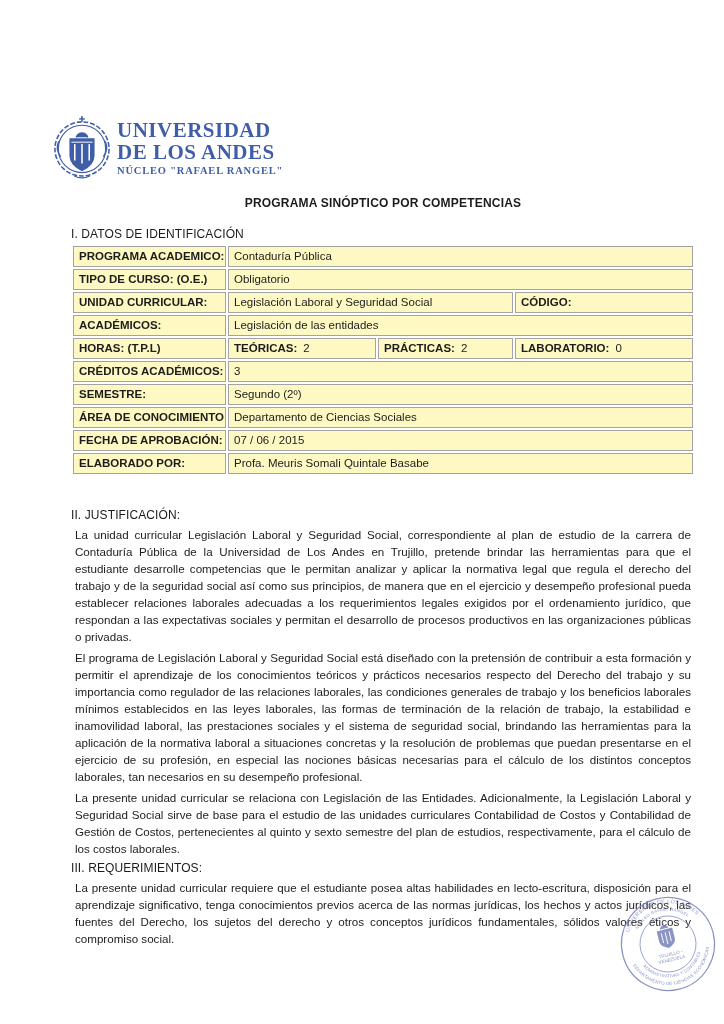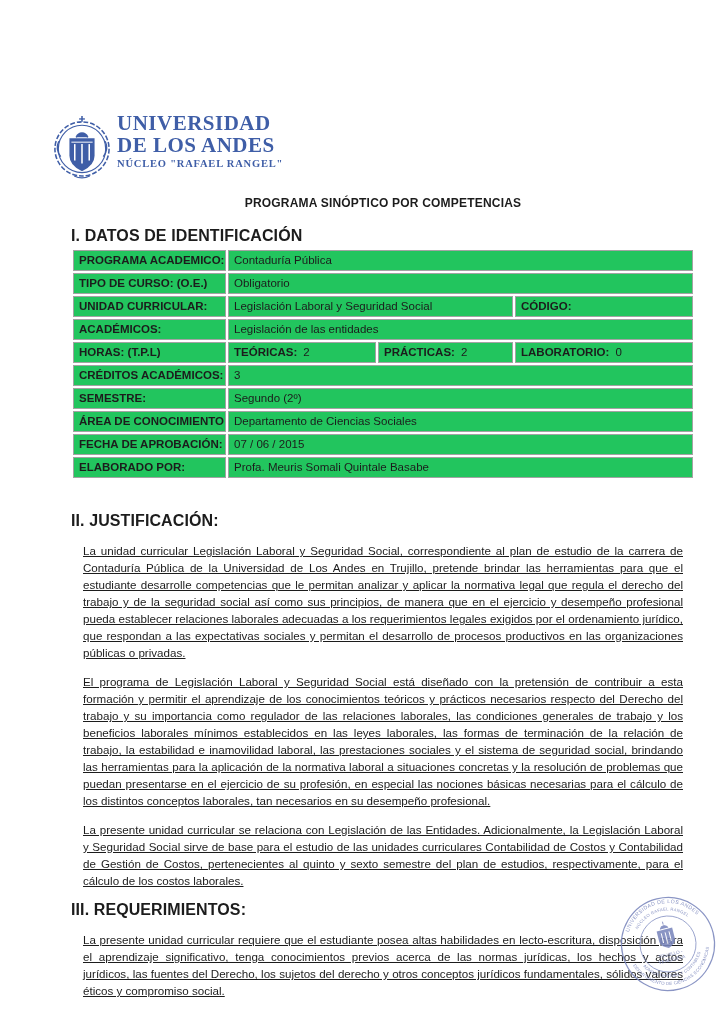--- a/index.html
+++ b/index.html
@@ -1,40 +1,40 @@
 <!DOCTYPE html>
 <html><head>
 <meta charset="utf-8">
 <style>
   html,body{margin:0;padding:0;}
   body{
     width:724px;height:1024px;position:relative;background:#ffffff;
     font-family:"Liberation Sans",sans-serif;color:#1c1c1c;overflow:hidden;
   }
-  .logo{position:absolute;top:112px;left:53px;display:flex;align-items:flex-start;gap:6px;}
+  .logo{position:absolute;top:112px;left:53px;display:flex;align-items:center;gap:6px;}
   .logo-text{display:flex;flex-direction:column;color:#3f5ea7;}
   .logo-line1,.logo-line2{
     font-family:"Liberation Serif",serif;font-weight:bold;font-size:21px;line-height:22px;letter-spacing:.5px;
   }
   .logo-line3{
     font-family:"Liberation Serif",serif;font-weight:bold;font-size:10.5px;letter-spacing:.8px;margin-top:2px;
   }
   .content{position:absolute;top:196px;left:71px;width:624px;}
   .doc-title{font-size:12px;font-weight:bold;text-align:center;letter-spacing:.2px;}
-  .sec-heading{font-size:16px;font-weight:bold;margin-top:17px;letter-spacing:.1px;}
+  .sec-heading{font-size:12px;font-weight:normal;margin-top:17px;letter-spacing:.1px;}
   table.id-table{
     border-collapse:separate;border-spacing:2px;width:100%;margin-top:3px;table-layout:fixed;
   }
   table.id-table td{
     border:1px solid #a3a3a3;font-size:11.5px;line-height:15px;padding:2px 5px 2px 5px;
-    white-space:nowrap;overflow:hidden;background:#22c55e;
+    white-space:nowrap;overflow:hidden;background:#fef9c3;
   }
   td.lbl{font-weight:bold;}
   td .val-inline{font-weight:normal;margin-left:6px;}
-  .body-text{font-size:11.6px;line-height:17px;text-align:justify;margin:12px;text-decoration:underline;}
+  .body-text{font-size:11.6px;line-height:17px;text-align:justify;margin:4px;}
   .just-block{margin-top:1px;}
   .stamp{
     position:absolute;left:618px;top:894px;width:100px;height:100px;
     transform:rotate(-14deg);opacity:.88;pointer-events:none;
   }
   .crest{width:58px;height:70px;flex:none;}
 </style>
 </head>
 <body>
 

